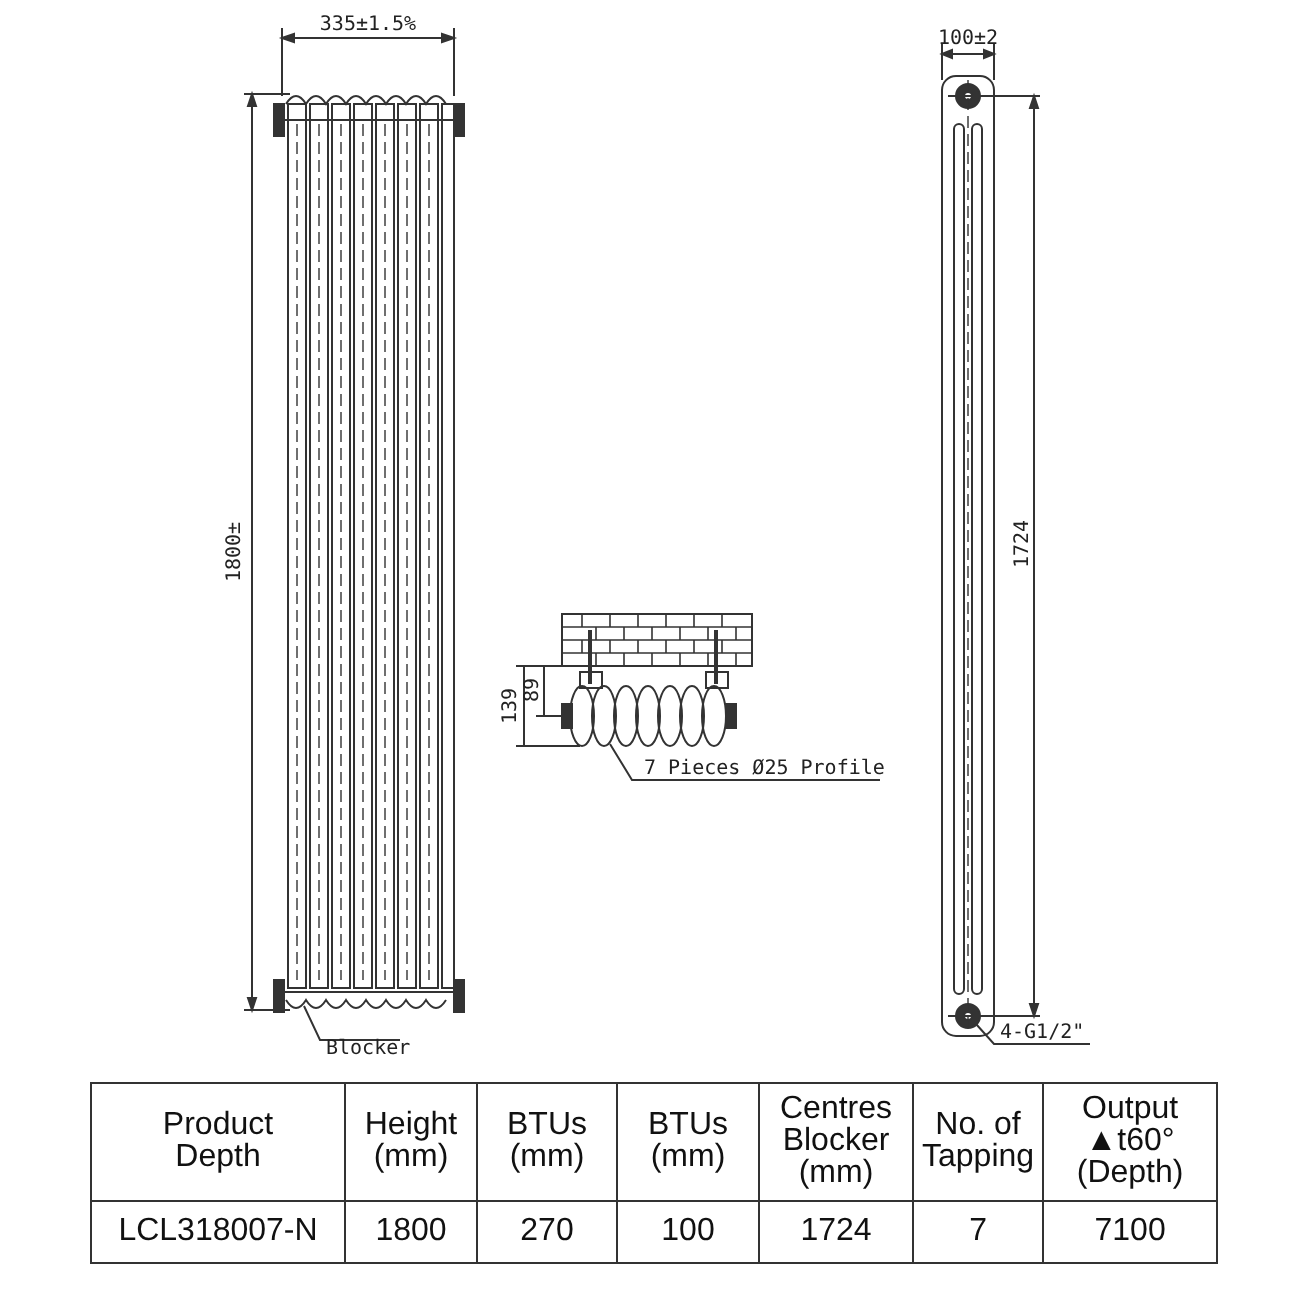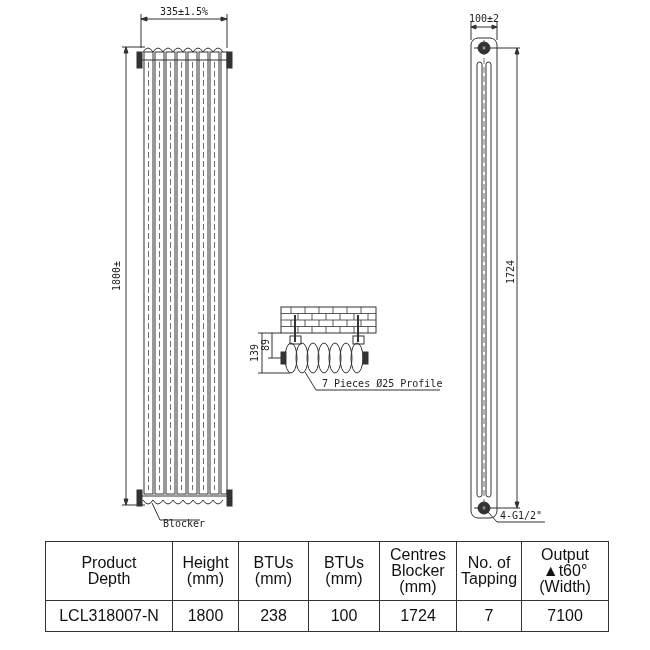--- a/index.html
+++ b/index.html
@@ -176,28 +176,28 @@
           <span class="hl">Centres</span>
           <span class="hl">Blocker</span>
           <span class="hl">(mm)</span>
         </th>
       <th style="width:56px">
           <span class="hl">No. of</span>
           <span class="hl">Tapping</span>
         </th>
       <th style="width:78px">
           <span class="hl">Output</span>
-          <span class="hl">▲t60° (Width)</span>
+          <span class="hl">▲t60° (Depth)</span>
         </th>
     </tr>
   </thead>
   <tbody>
     <tr>
       <td>LCL318007-N</td>
       <td>1800</td>
-      <td>238</td>
+      <td>270</td>
       <td>100</td>
       <td>1724</td>
       <td>7</td>
       <td>7100</td>
     </tr>
   </tbody>
 </table>
 
 </body></html>

